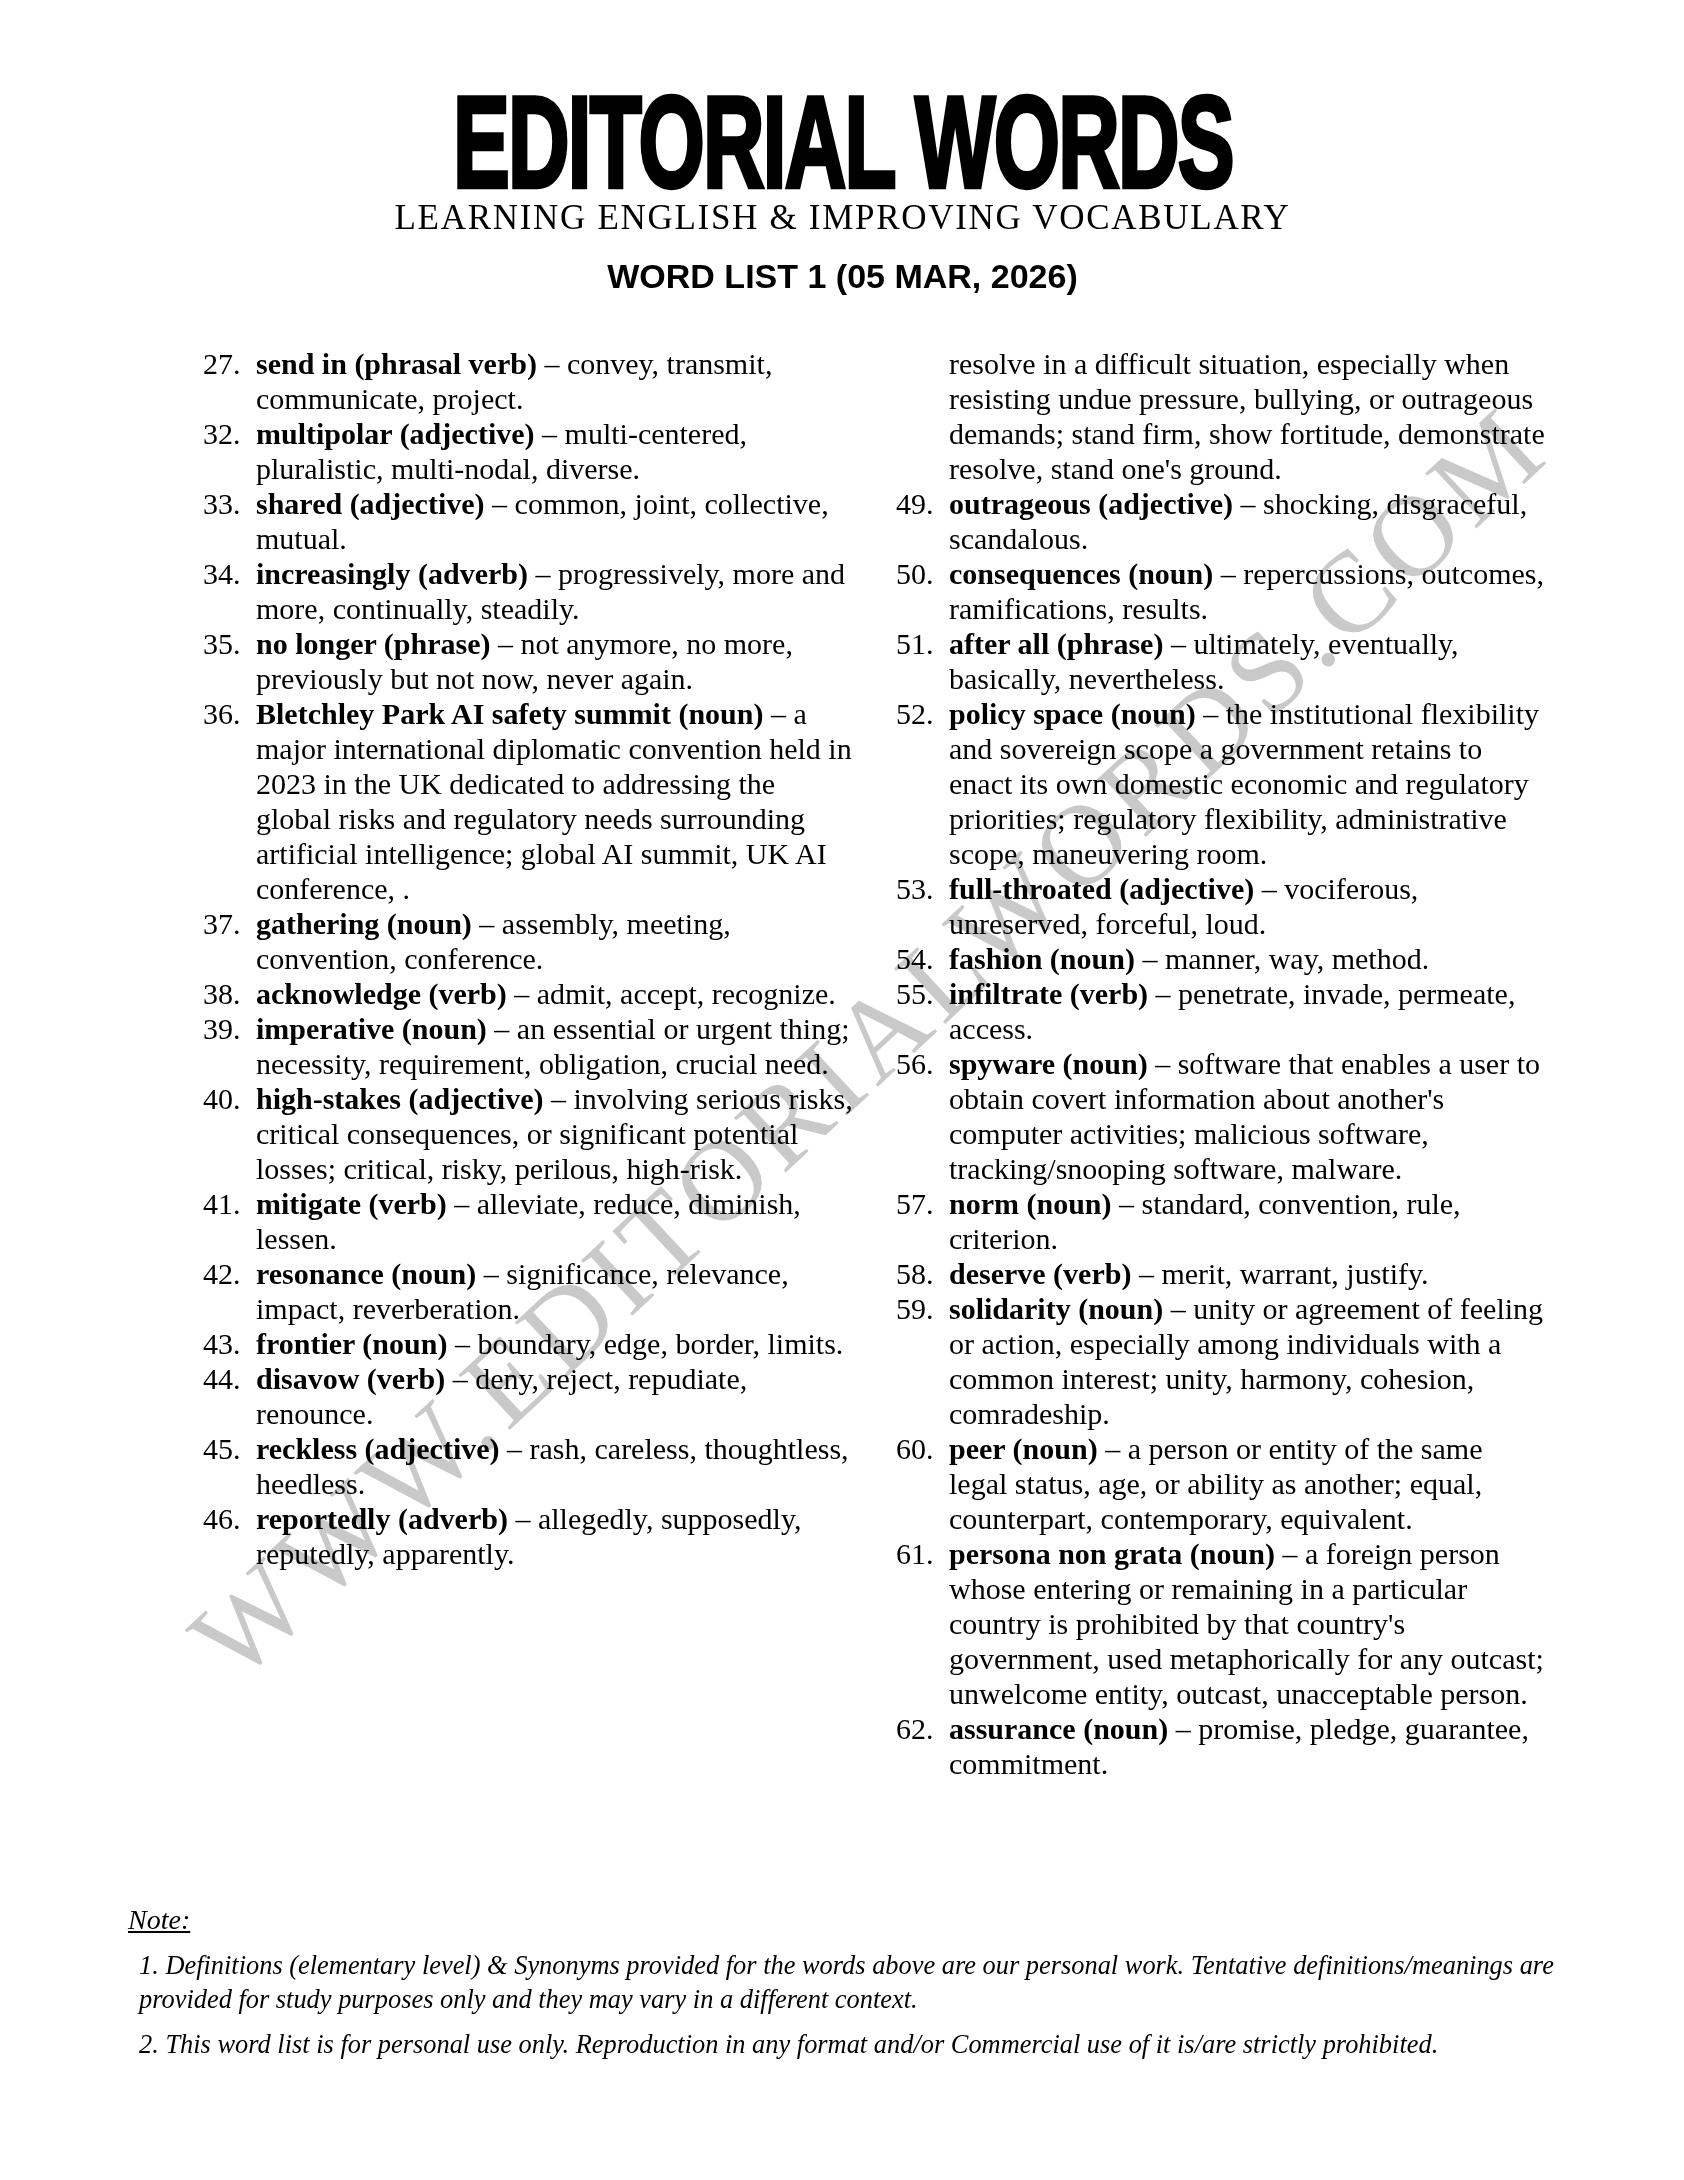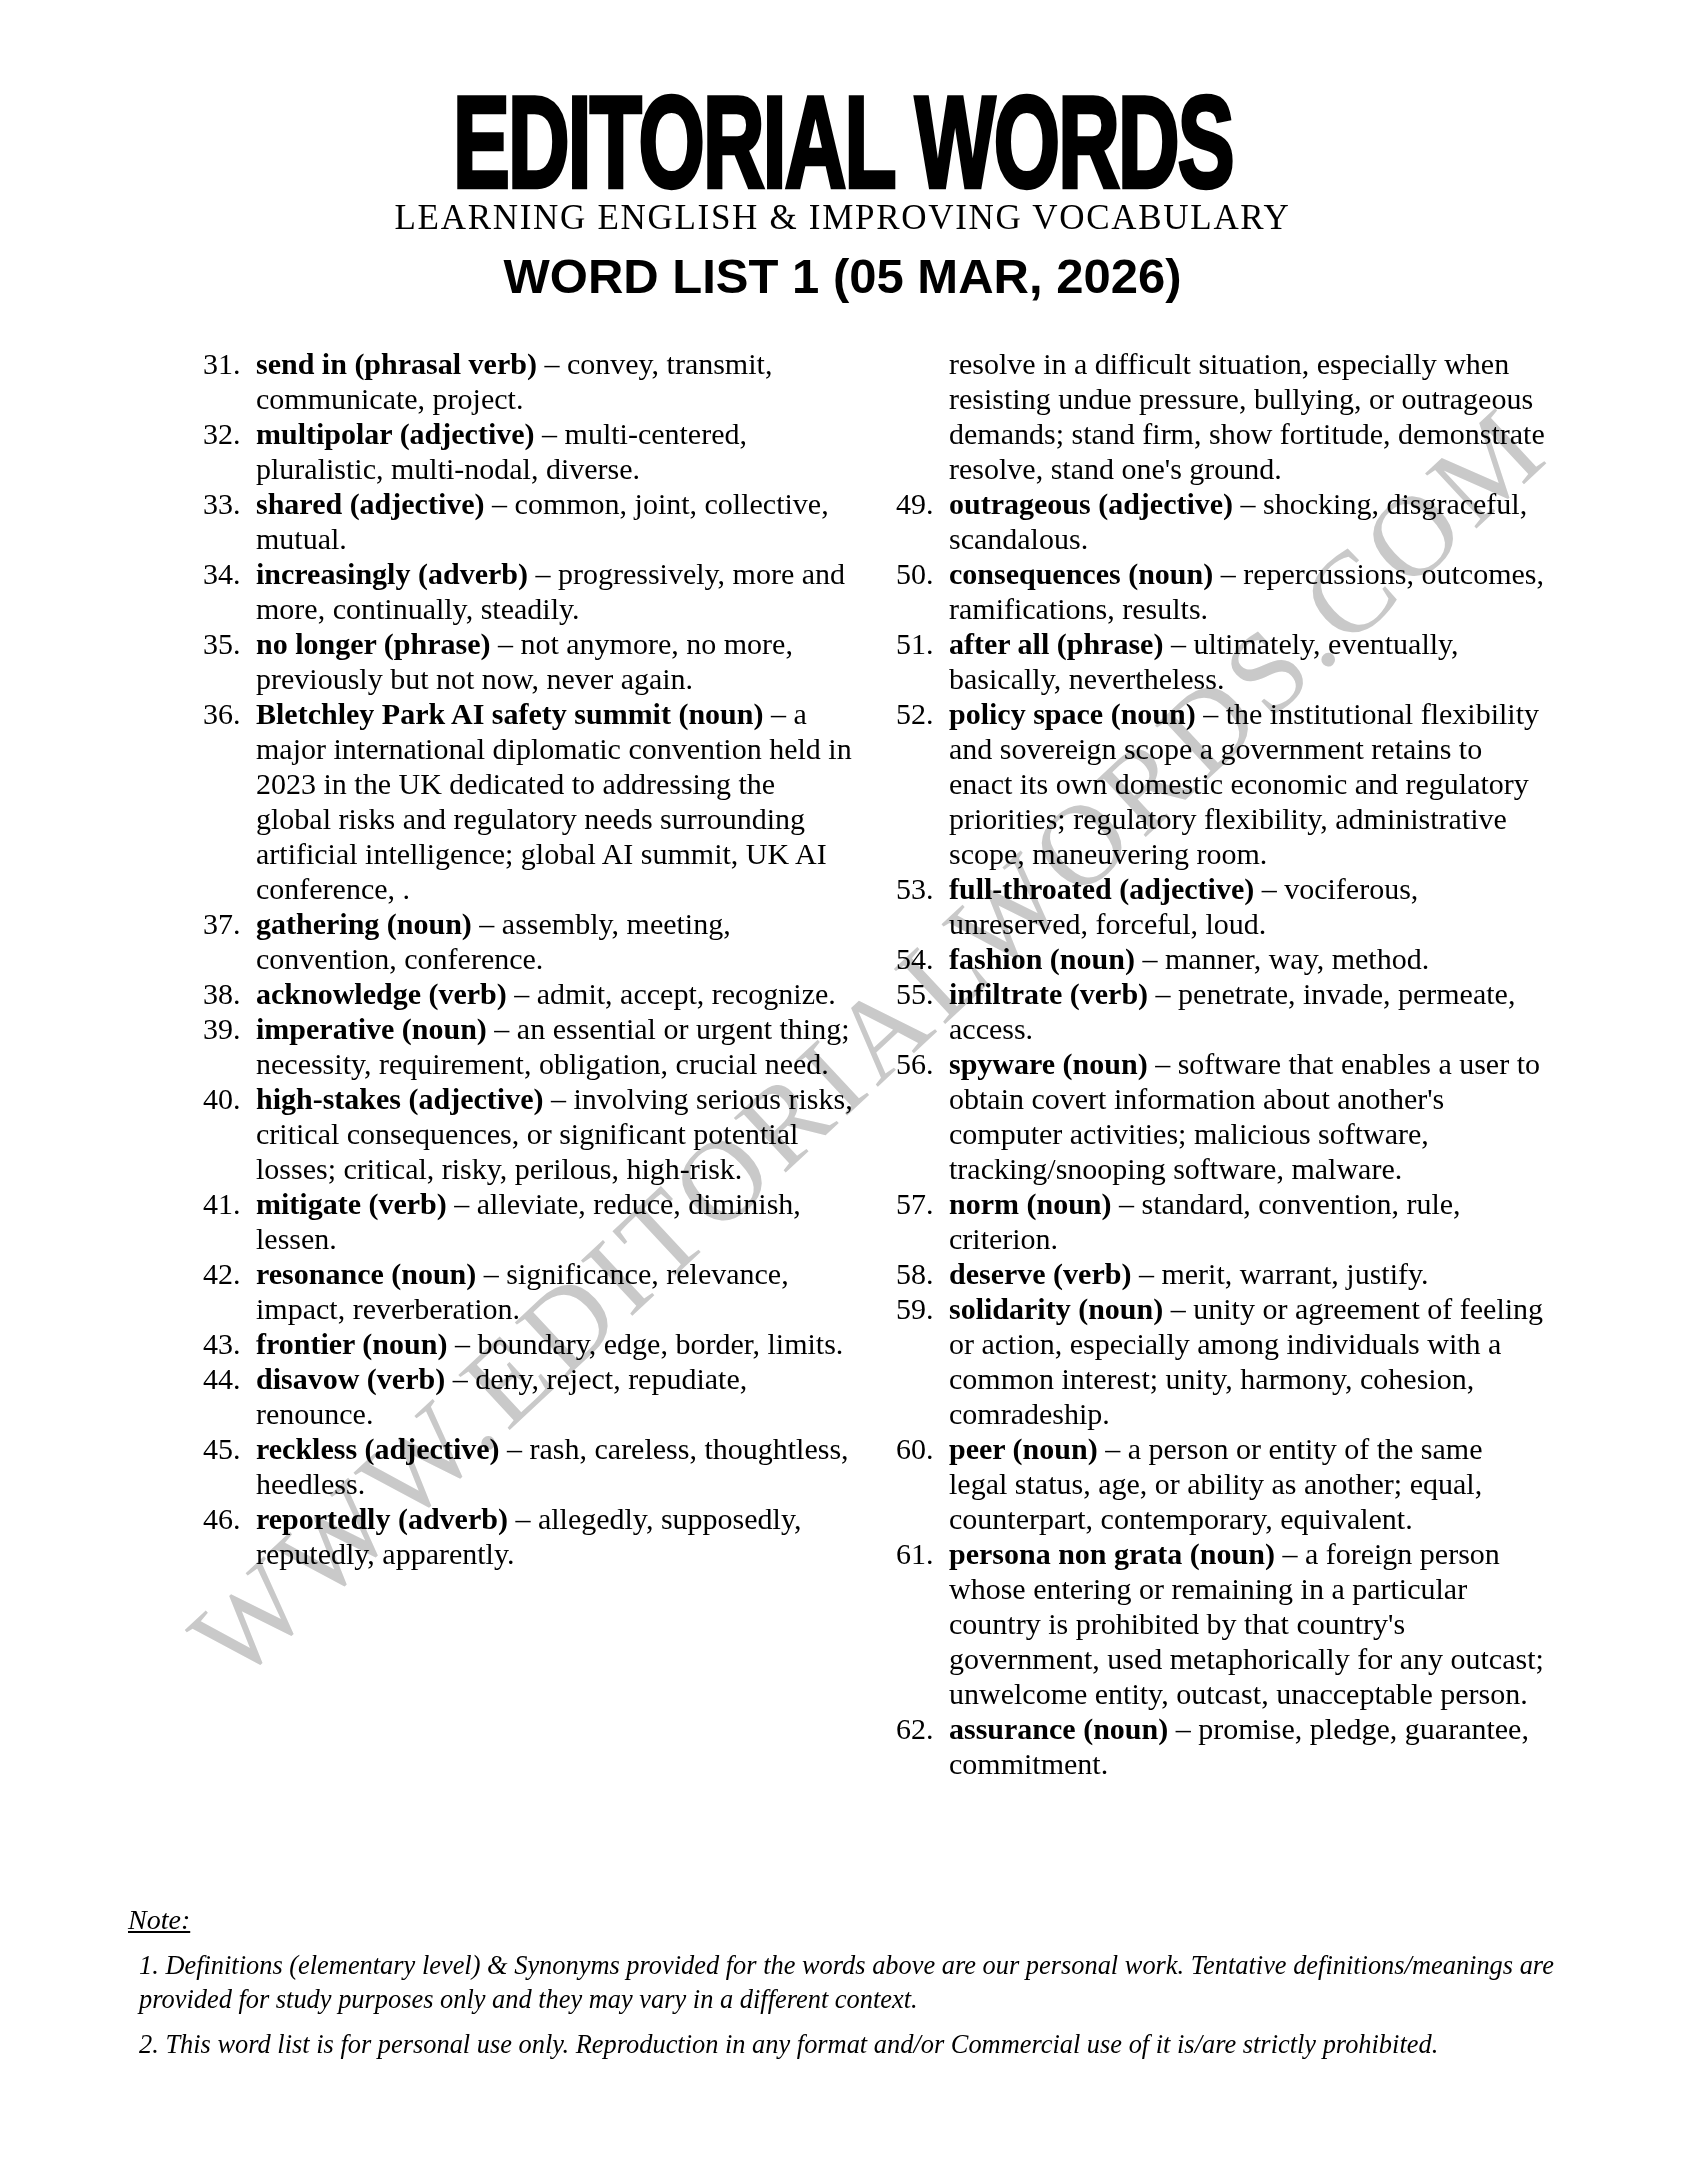--- a/index.html
+++ b/index.html
@@ -47,21 +47,21 @@
     margin-top: -8.5px;
     font-family: "Liberation Serif", serif;
     font-size: 35px;
     letter-spacing: 1.7px;
     line-height: 39px;
   }
   .list-title {
     margin-top: 13.6px;
     font-family: "Liberation Sans", sans-serif;
     font-weight: bold;
-    font-size: 49px;
+    font-size: 34px;
     line-height: 53px;
   }
   .columns {
     position: absolute;
     top: 346px;
     left: 203px;
     width: 1344px;
     display: flex;
     gap: 41px;
     z-index: 1;
@@ -101,21 +101,21 @@
   <div class="watermark">WWW.EDITORIALWORDS.COM</div>
 
   <div class="header">
     <div class="brand">EDITORIAL WORDS</div>
     <div class="tagline">LEARNING ENGLISH &amp; IMPROVING VOCABULARY</div>
     <div class="list-title">WORD LIST 1 (05 MAR, 2026)</div>
   </div>
 
   <div class="columns">
     <div class="col">
-        <div class="entry"><span class="num">31.</span><span class="body"><b class="term">send in (phrasal verb)</b> – convey, transmit, communicate, project.</span></div>
+        <div class="entry"><span class="num">27.</span><span class="body"><b class="term">send in (phrasal verb)</b> – convey, transmit, communicate, project.</span></div>
         <div class="entry"><span class="num">32.</span><span class="body"><b class="term">multipolar (adjective)</b> – multi-centered, pluralistic, multi-nodal, diverse.</span></div>
         <div class="entry"><span class="num">33.</span><span class="body"><b class="term">shared (adjective)</b> – common, joint, collective, mutual.</span></div>
         <div class="entry"><span class="num">34.</span><span class="body"><b class="term">increasingly (adverb)</b> – progressively, more and more, continually, steadily.</span></div>
         <div class="entry"><span class="num">35.</span><span class="body"><b class="term">no longer (phrase)</b> – not anymore, no more, previously but not now, never again.</span></div>
         <div class="entry"><span class="num">36.</span><span class="body"><b class="term">Bletchley Park AI safety summit (noun)</b> – a major international diplomatic convention held in 2023 in the UK dedicated to addressing the global risks and regulatory needs surrounding artificial intelligence; global AI summit, UK AI conference, .</span></div>
         <div class="entry"><span class="num">37.</span><span class="body"><b class="term">gathering (noun)</b> – assembly, meeting, convention, conference.</span></div>
         <div class="entry"><span class="num">38.</span><span class="body"><b class="term">acknowledge (verb)</b> – admit, accept, recognize.</span></div>
         <div class="entry"><span class="num">39.</span><span class="body"><b class="term">imperative (noun)</b> – an essential or urgent thing; necessity, requirement, obligation, crucial need.</span></div>
         <div class="entry"><span class="num">40.</span><span class="body"><b class="term">high-stakes (adjective)</b> – involving serious risks, critical consequences, or significant potential losses; critical, risky, perilous, high-risk.</span></div>
         <div class="entry"><span class="num">41.</span><span class="body"><b class="term">mitigate (verb)</b> – alleviate, reduce, diminish, lessen.</span></div>

